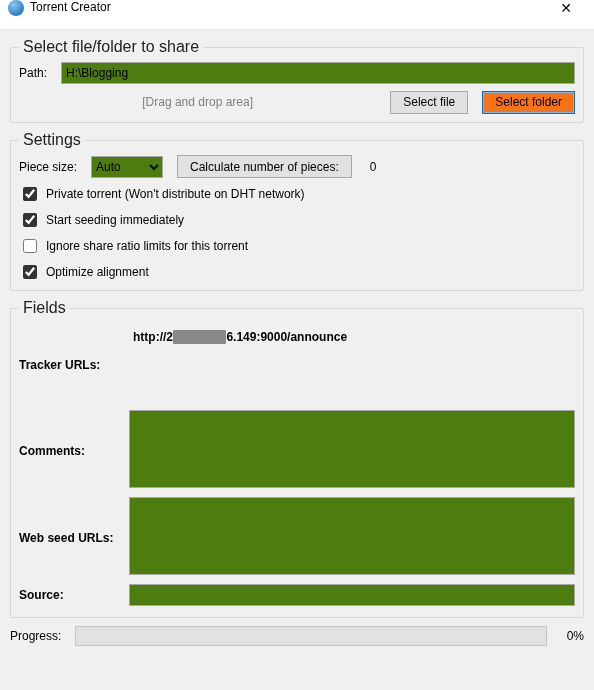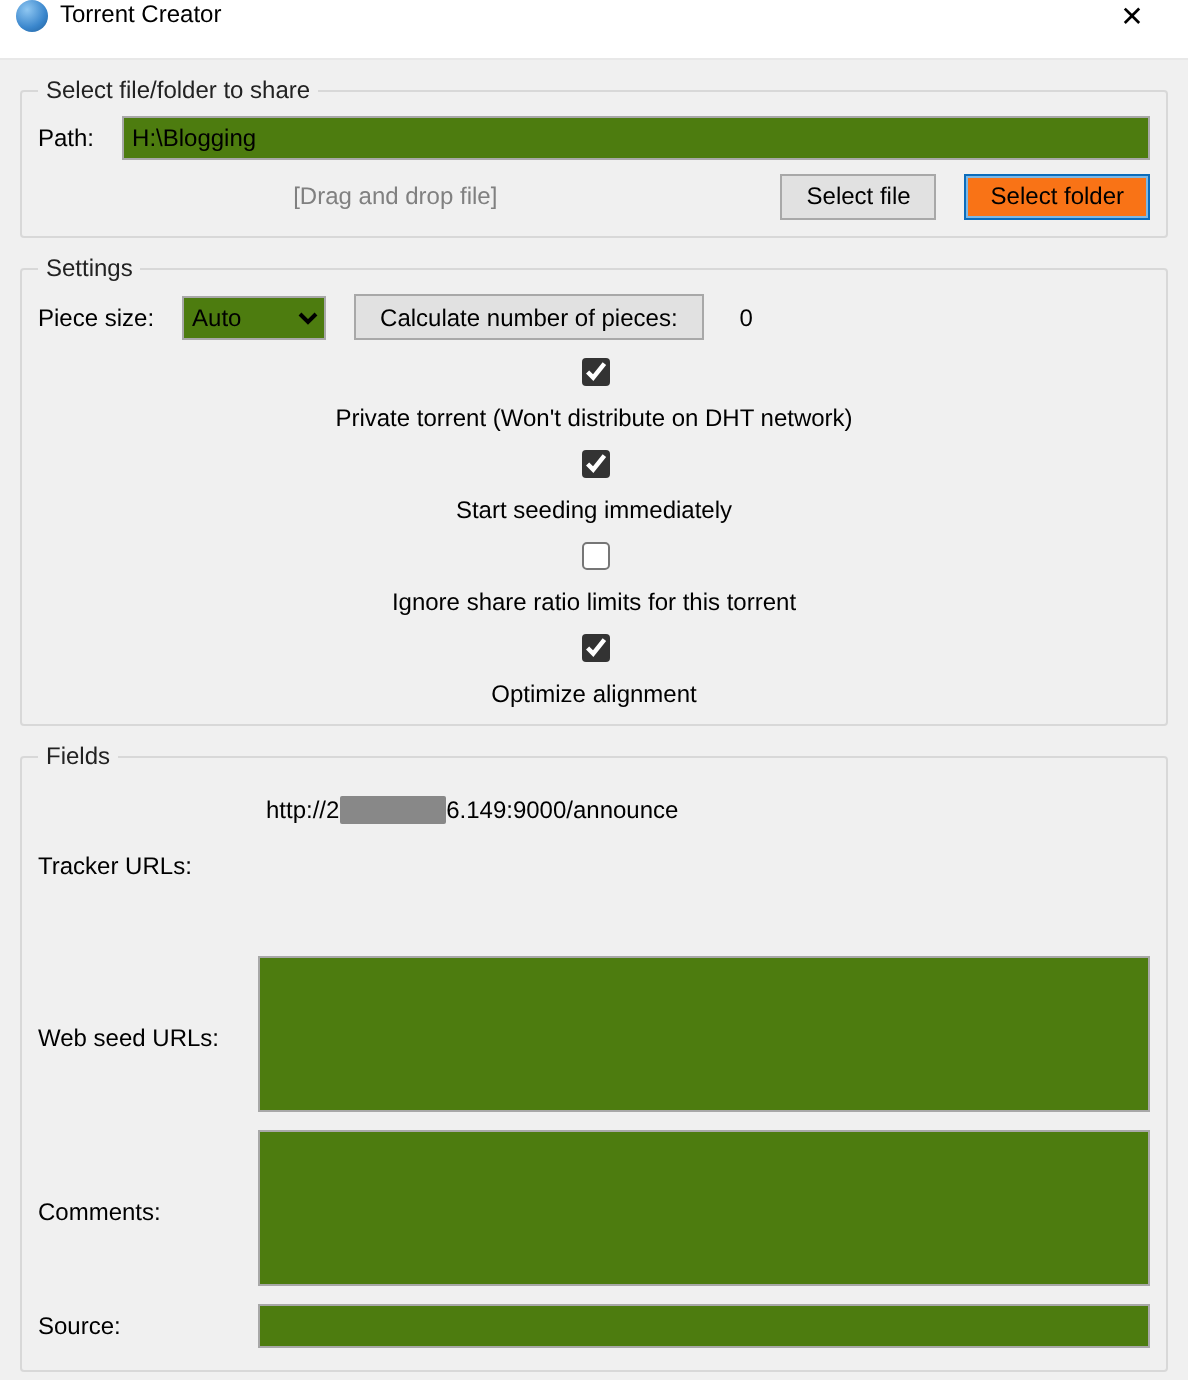--- a/index.html
+++ b/index.html
@@ -41,21 +41,21 @@
   }
   fieldset.group {
     border: 1px solid #d8d8d8;
     border-radius: 2px;
     margin: 0 0 8px 0;
     padding: 6px 8px 8px 8px;
     background: #f0f0f0;
   }
   fieldset.group > legend {
     padding: 0 4px;
-    font-size: 12px;
+    font-size: 16px;
     color: #222;
   }
   .row { display: flex; align-items: center; gap: 14px; }
   .row + .row { margin-top: 6px; }
   label.lbl { white-space: nowrap; }
   input[type="text"].field, textarea.field {
     width: 100%;
     border: 1px solid #a8a8a8;
     background: #4d7c0f;
     font: inherit;
@@ -84,23 +84,23 @@
     background: #f97316;
   }
   select.combo {
     border: 1px solid #a8a8a8;
     background: #4d7c0f;
     font: inherit;
     height: 22px;
     width: 72px;
   }
   .chk { width: 14px; height: 14px; accent-color: #333; }
-  .checkrow { display:flex; align-items:center; gap:6px; margin-top:6px;flex-direction:column; }
+  .checkrow { display:flex; align-items:center; gap:6px; margin-top:6px; }
   .fields-table { width: 100%; border-collapse: collapse; }
-  .fields-table td { vertical-align: middle; padding: 3px 0; }
+  .fields-table td { vertical-align: middle; padding: 3px 0; font-weight: bold; }
   .fields-table td.lead { width: 110px; vertical-align: middle; }
   .progressbar {
     flex: 1;
     height: 20px;
     background: #e2e2e2;
     border: 1px solid #c4c4c4;
   }
   .bottom-actions {
     display:flex; justify-content:center; gap:10px; margin-top:8px;
   }
@@ -120,21 +120,21 @@
 
 <div class="body">
 
   <fieldset class="group">
     <legend>Select file/folder to share</legend>
     <div class="row">
       <label class="lbl">Path:</label>
       <input type="text" class="field" value="H:\Blogging" style="">
     </div>
     <div class="row">
-      <div class="dragarea">[Drag and drop file]</div>
+      <div class="dragarea">[Drag and drop area]</div>
       <button class="btn">Select file</button>
       <button class="btn primary">Select folder</button>
     </div>
   </fieldset>
 
   <fieldset class="group">
     <legend>Settings</legend>
     <div class="row">
       <label class="lbl">Piece size:</label>
       <select class="combo">
@@ -165,25 +165,25 @@
     <legend>Fields</legend>
     <table class="fields-table">
       <tbody>
           <tr>
         <td class="lead"><label>Tracker URLs:</label></td>
         <td>
           <div class="field" style="height:78px; overflow:auto; padding:4px; white-space:pre;"><span>http://2</span><span class="censor">________</span><span>6.149:9000/announce</span></div>
         </td>
       </tr>
       <tr>
-        <td class="lead"><label>Web seed URLs:</label></td>
+        <td class="lead"><label>Comments:</label></td>
         <td><textarea class="field" style=""></textarea></td>
       </tr>
       <tr>
-        <td class="lead"><label>Comments:</label></td>
+        <td class="lead"><label>Web seed URLs:</label></td>
         <td><textarea class="field" style=""></textarea></td>
       </tr>
       <tr>
         <td class="lead"><label>Source:</label></td>
         <td><input type="text" class="field" value="" style=""></td>
       </tr>
     </tbody>
       </table>
   </fieldset>
 

